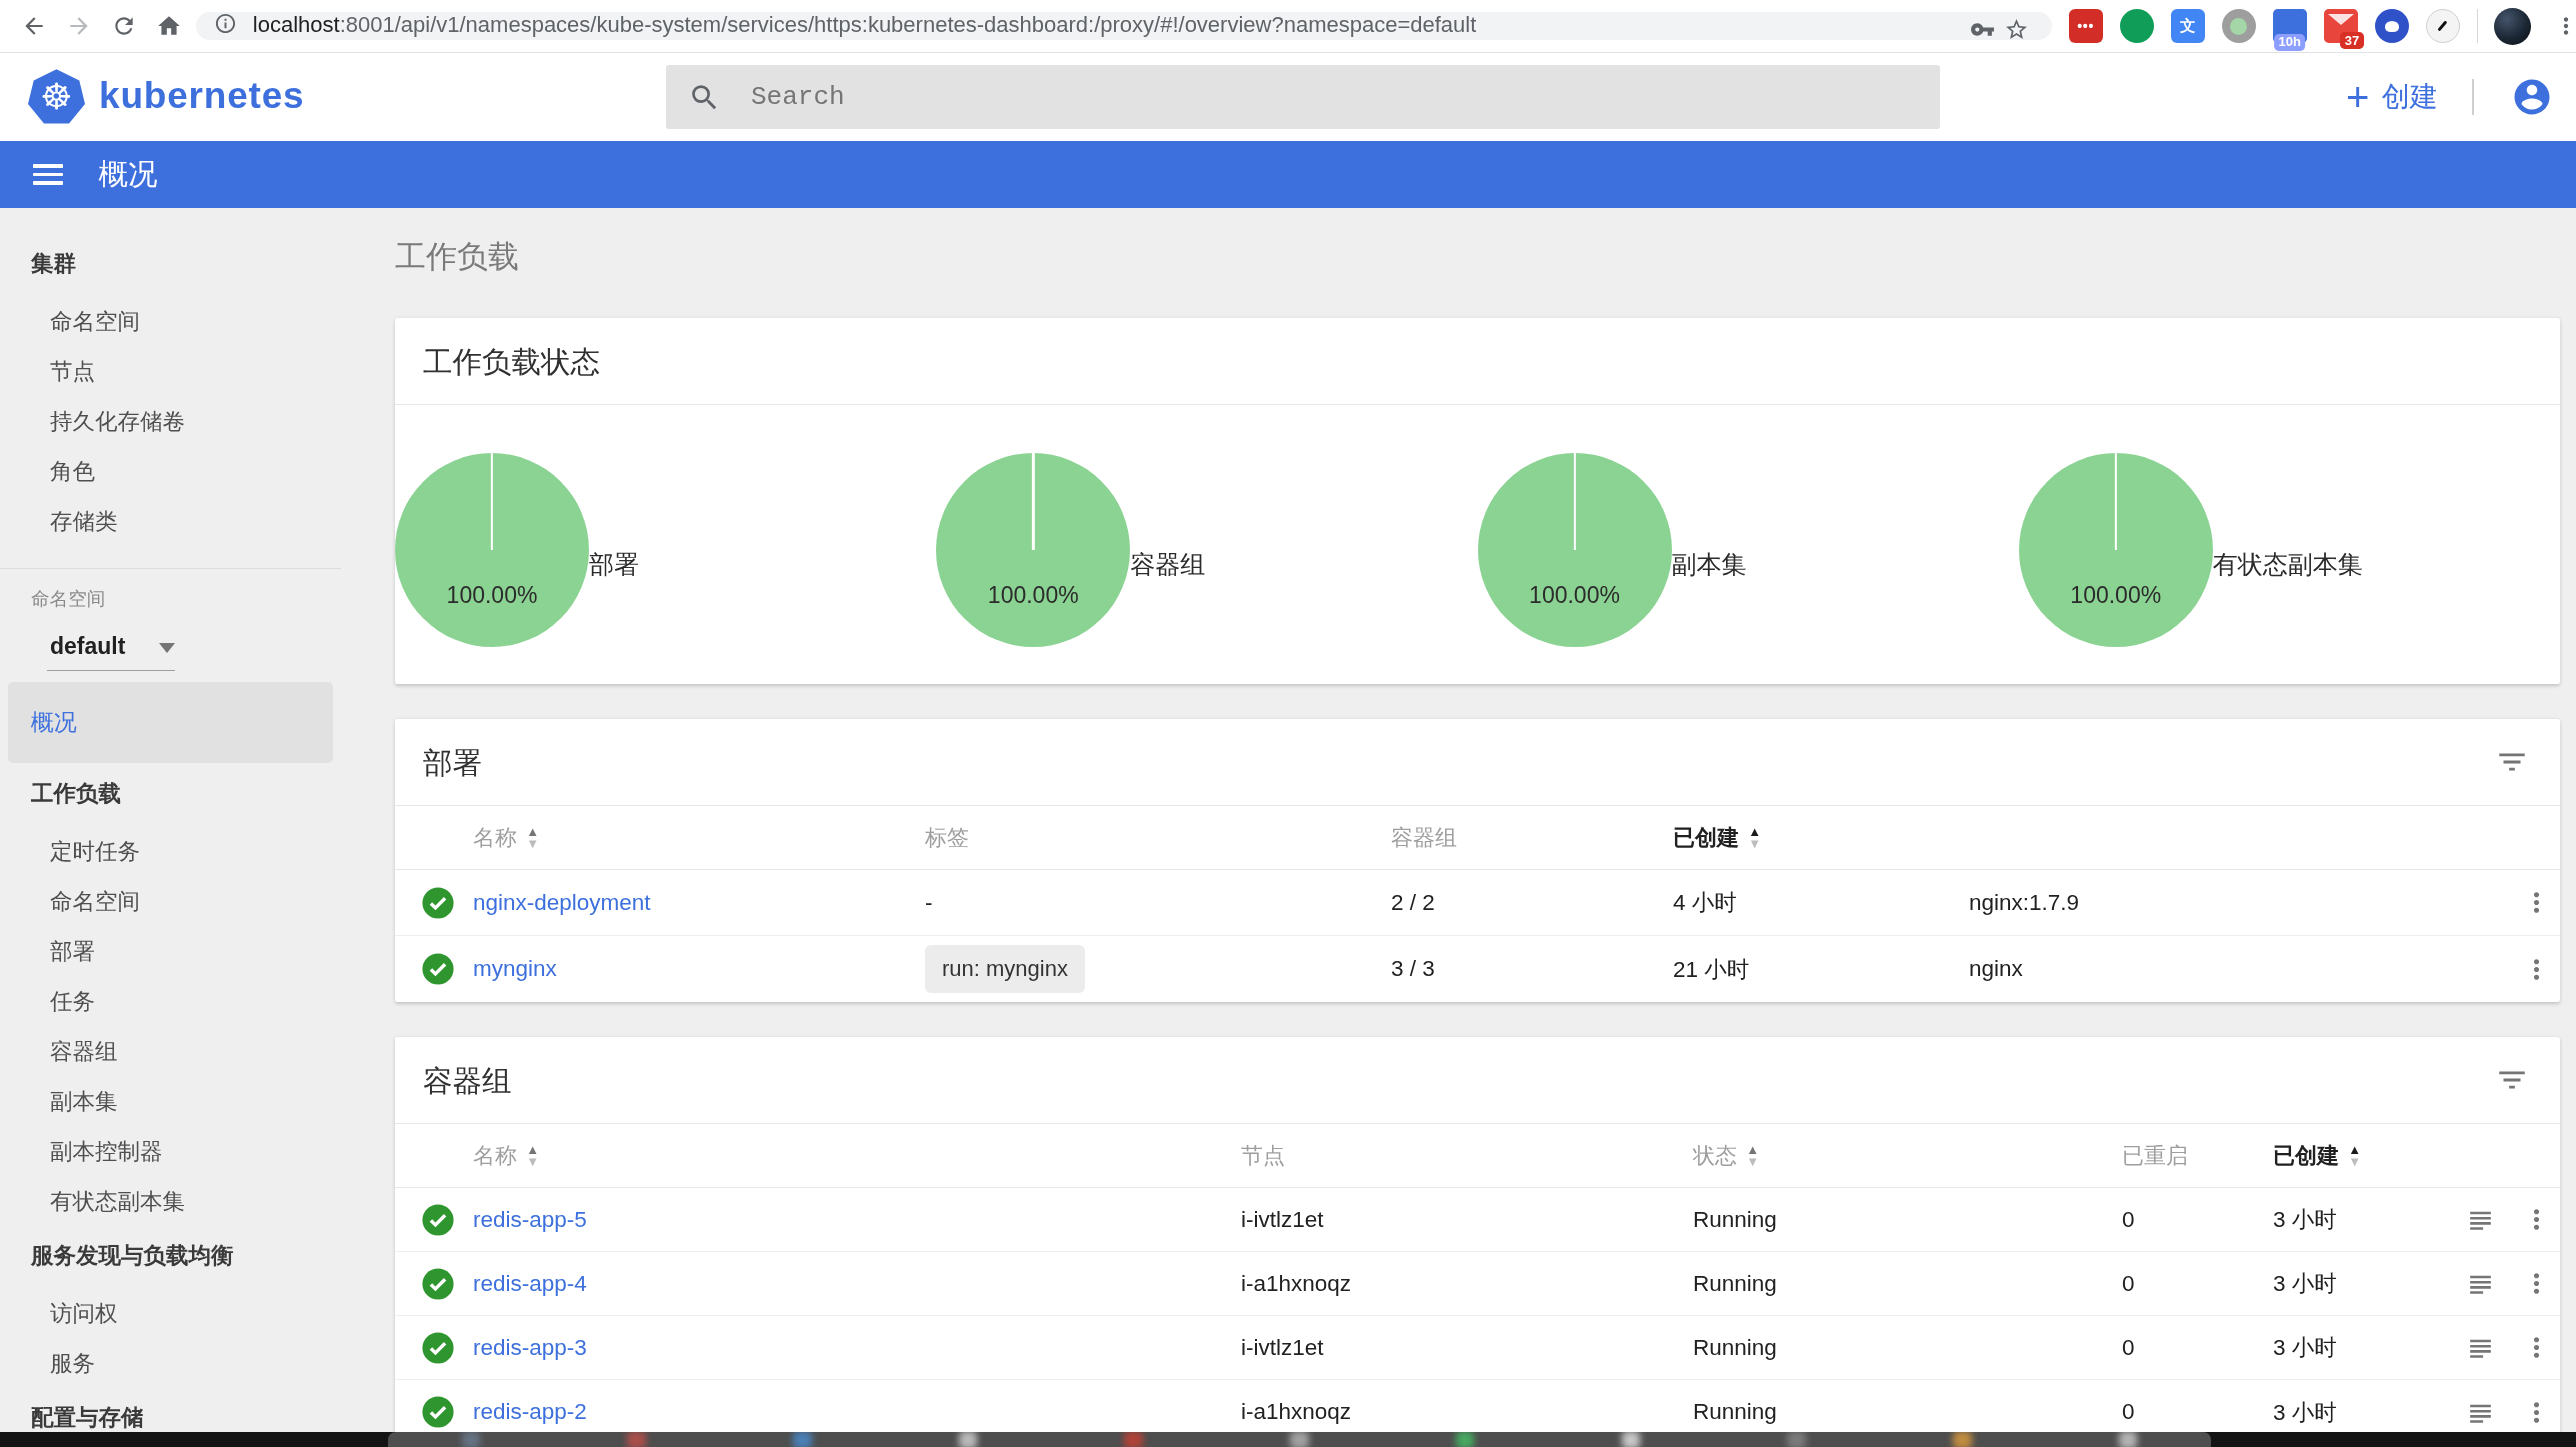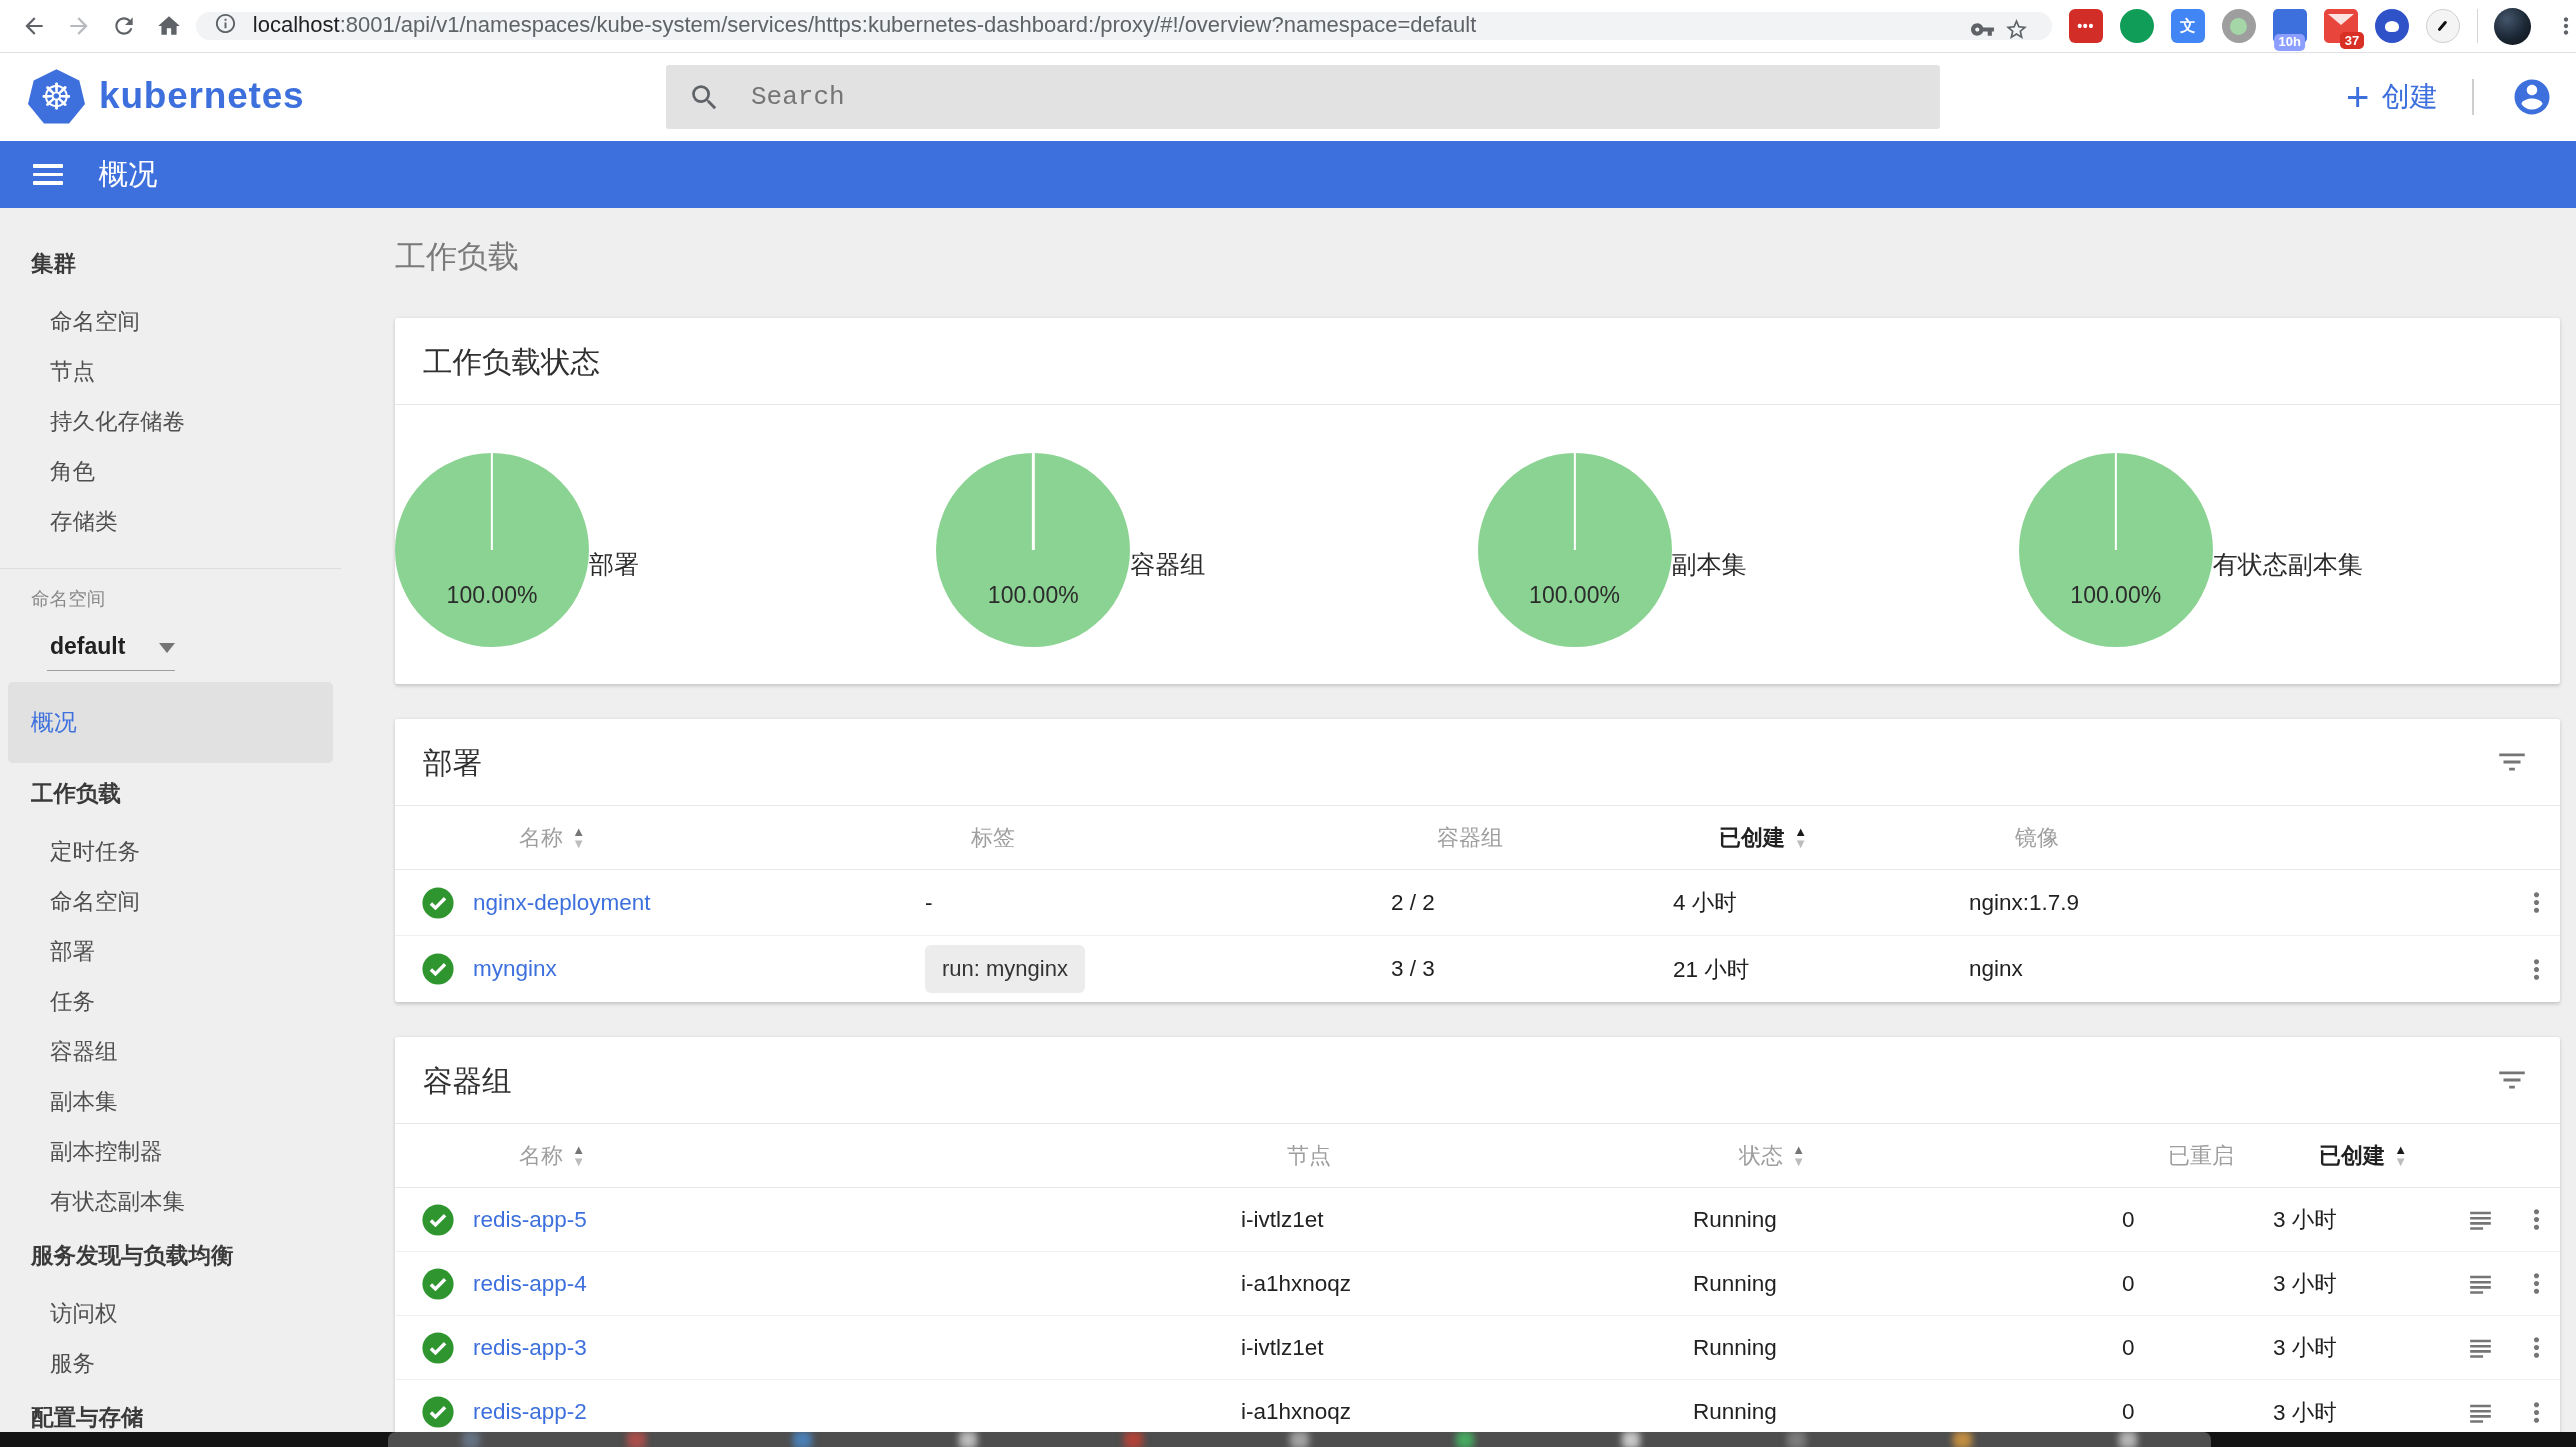--- a/index.html
+++ b/index.html
@@ -109,21 +109,21 @@
   .card-status { margin-top:43px; }
   .charts { display:grid; grid-template-columns:repeat(4,1fr); padding-top:11.6px; height:279px; }
   .chartcell { display:flex; flex-direction:row; align-items:center; }
   .pie { width:194px; height:194px; border-radius:50%; background:#8bd392; position:relative; flex:none; }
   .pie-line { position:absolute; left:50%; top:0; width:2.3px; height:97px; background:#fff; transform:translateX(-50%); }
   .pie-val { position:absolute; top:129px; left:0; right:0; text-align:center; font-size:23px; color:#2b2b2b; }
   .pie-label { margin-top:28px; font-size:25px; color:#2b2b2b; }
 
   .card-table { margin-top:35px; }
   .t-head { display:grid; align-items:center; height:64px; font-size:22px; color:#9e9e9e;
-            border-bottom:1.6px solid #e8e8e8;padding-left:46px; }
+            border-bottom:1.6px solid #e8e8e8; }
   .t-row  { display:grid; align-items:center; height:66px; font-size:22.5px; color:#212121;
             border-bottom:1.6px solid #efefef; }
   .card-table .t-row:last-child { border-bottom:none; }
   .card-pods .t-row { height:64px; border-bottom:1.6px solid #efefef; }
   .dep-grid { grid-template-columns:78px 452px 466px 282px 296px 1fr 48px; }
   .pod-grid { grid-template-columns:78px 768px 452px 429px 151px 175px 64px 48px; }
   .hcell { display:flex; align-items:center; cursor:pointer; }
   .sorted .lbl { color:#212121; font-weight:700; }
   .sorts { display:inline-flex; flex-direction:column; margin-left:9.3px; }
   .sorts span { font-size:13px; line-height:11.6px; }
@@ -342,23 +342,20 @@
         <div class="hcell">
           <span class="lbl">容器组</span>
         </div>
         <div class="hcell sorted">
           <span class="lbl">已创建</span>
           <span class="sorts">
               <span class="s-up">▲</span>
               <span class="s-dn">▼</span>
             </span>
         </div>
-        <div class="hcell">
-          <span class="lbl">镜像</span>
-        </div>
         <div></div>
       </div>
       <div class="t-row dep-grid">
         <div class="statuscell">
           <svg class="okicon" viewBox="0 0 24 24">
               <circle cx="12" cy="12" r="11" fill="#2f962f"></circle>
               <path d="M7 12.3l3.2 3.2 6.8-6.8" fill="none" stroke="#fff" stroke-width="2.4"></path>
             </svg>
         </div>
         <div><a class="rowlink">nginx-deployment</a></div>

